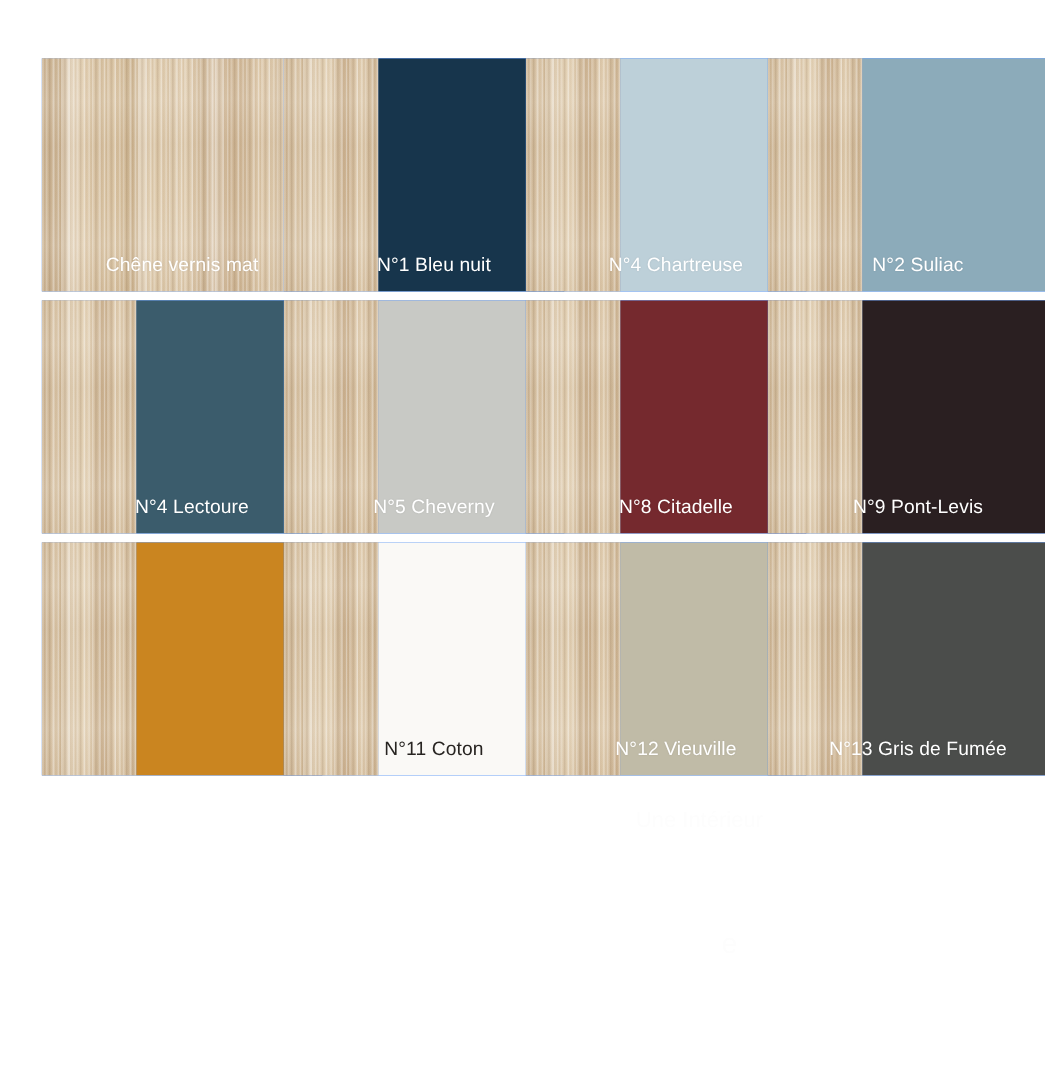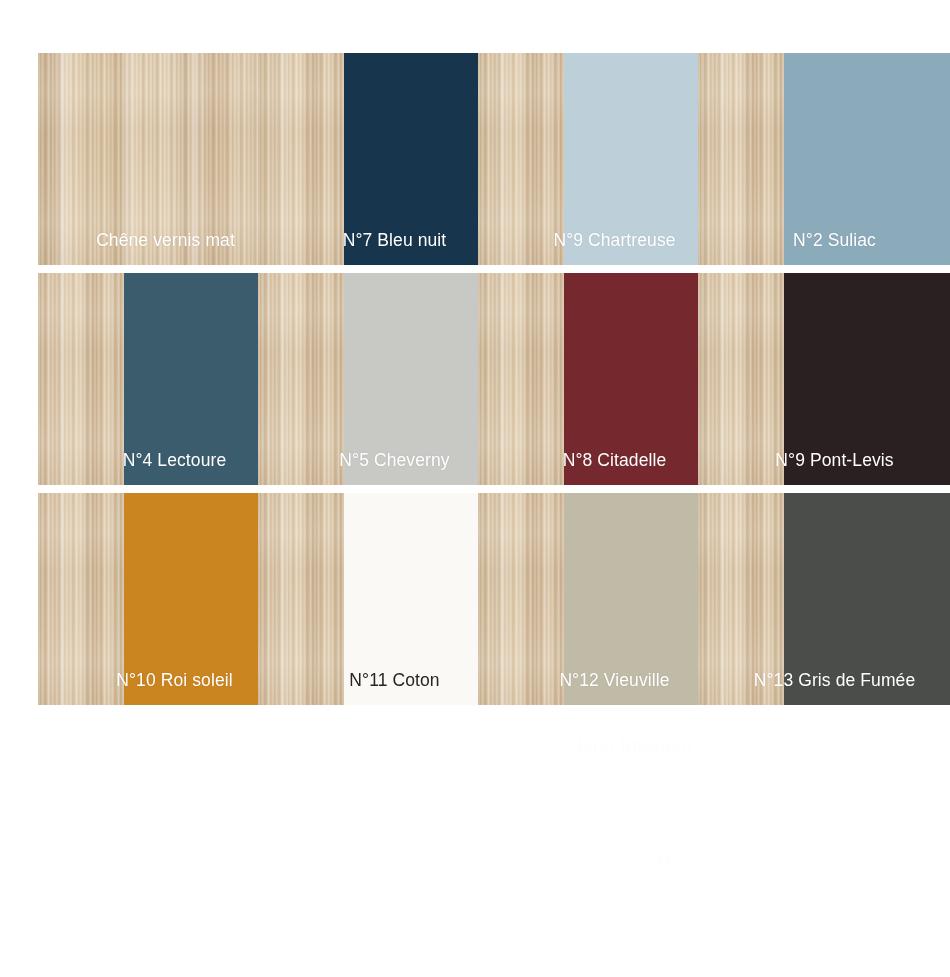--- a/index.html
+++ b/index.html
@@ -128,26 +128,26 @@
 <body>
 
 <div id="palette-grid">
     <div class="swatch-card wood-only">
       <div class="wood-strip"></div>
       <div class="swatch-label">Chêne vernis mat</div>
     </div>
     <div class="swatch-card">
       <div class="wood-strip"></div>
       <div class="color-field" style="background-color: rgb(23, 53, 76);"></div>
-      <div class="swatch-label">N°7 Bleu nuit</div>
+      <div class="swatch-label">N°1 Bleu nuit</div>
     </div>
     <div class="swatch-card">
       <div class="wood-strip"></div>
       <div class="color-field" style="background-color: rgb(189, 208, 217);"></div>
-      <div class="swatch-label">N°9 Chartreuse</div>
+      <div class="swatch-label">N°4 Chartreuse</div>
     </div>
     <div class="swatch-card">
       <div class="wood-strip"></div>
       <div class="color-field" style="background-color: rgb(140, 171, 186);"></div>
       <div class="swatch-label">N°2 Suliac</div>
     </div>
     <div class="swatch-card">
       <div class="wood-strip"></div>
       <div class="color-field" style="background-color: rgb(59, 92, 108);"></div>
       <div class="swatch-label">N°4 Lectoure</div>
@@ -163,21 +163,20 @@
       <div class="swatch-label">N°8 Citadelle</div>
     </div>
     <div class="swatch-card">
       <div class="wood-strip"></div>
       <div class="color-field" style="background-color: rgb(42, 31, 33);"></div>
       <div class="swatch-label">N°9 Pont-Levis</div>
     </div>
     <div class="swatch-card">
       <div class="wood-strip"></div>
       <div class="color-field" style="background-color: rgb(202, 133, 32);"></div>
-      <div class="swatch-label">N°10 Roi soleil</div>
     </div>
     <div class="swatch-card">
       <div class="wood-strip"></div>
       <div class="color-field" style="background-color: rgb(250, 249, 246);"></div>
       <div class="swatch-label dark-text">N°11 Coton</div>
     </div>
     <div class="swatch-card">
       <div class="wood-strip"></div>
       <div class="color-field" style="background-color: rgb(192, 187, 167);"></div>
       <div class="swatch-label">N°12 Vieuville</div>

